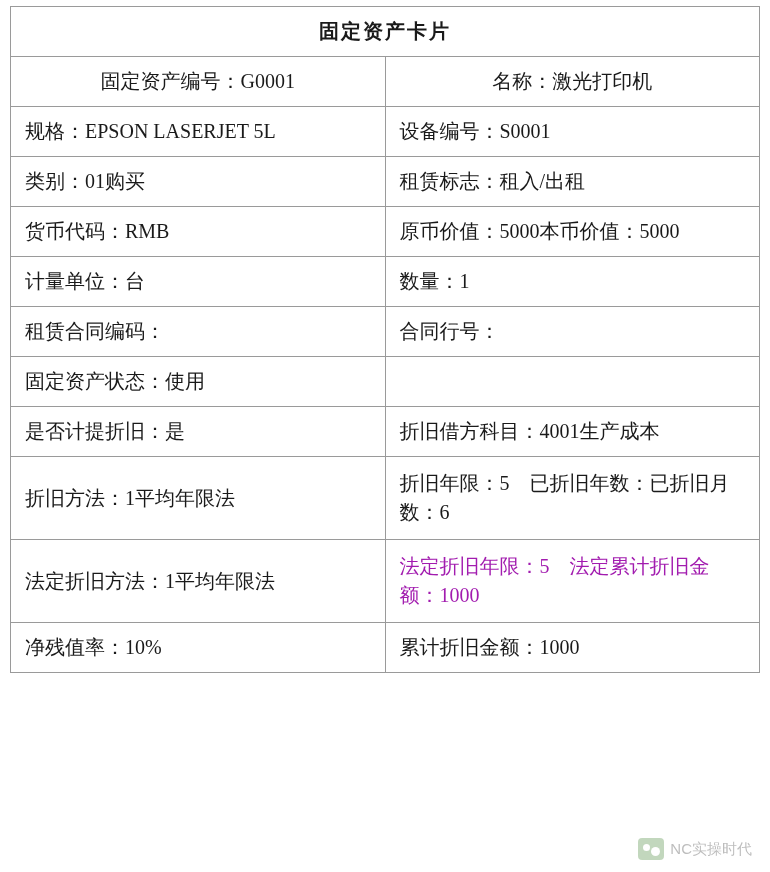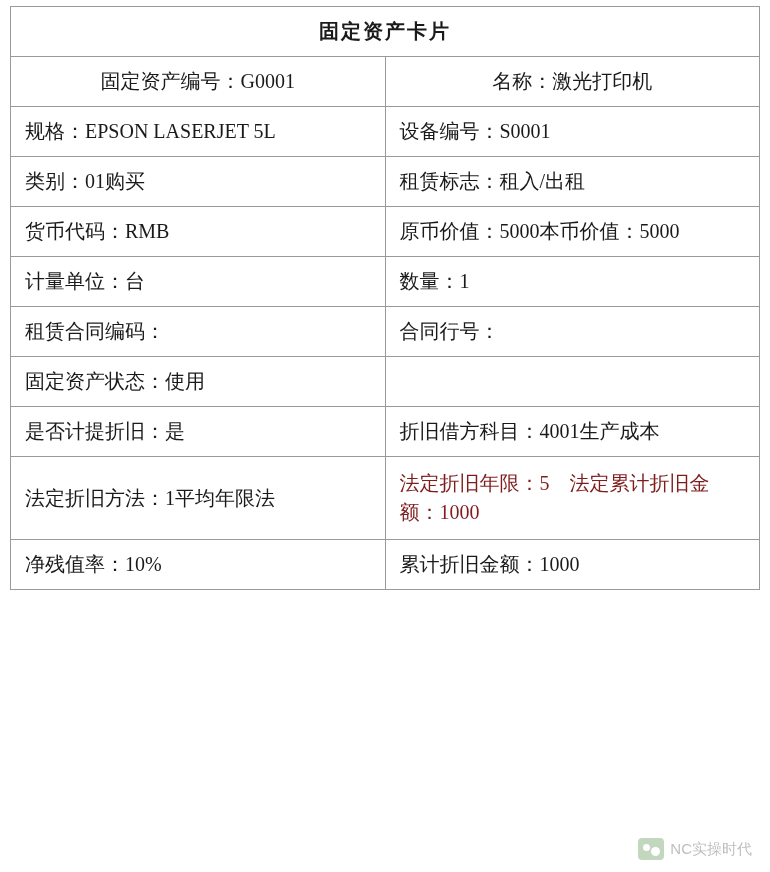--- a/index.html
+++ b/index.html
@@ -43,21 +43,21 @@
     padding: 12px 0;
   }
   td.center {
     text-align: center;
     margin-left: 36px;
   }
   td.tall {
     height: 62px;
   }
   .red {
-    color: #7f1d1d;
+    color: #a21caf;
   }
   
   .watermark {
     position: absolute;
     right: 18px;
     bottom: 12px;
     display: flex;
     align-items: center;
     gap: 6px;
     opacity: 0.45;
@@ -146,20 +146,24 @@
       <tr>
         <td>固定资产状态：使用</td>
         <td></td>
       </tr>
 
       <tr>
         <td>是否计提折旧：是</td>
         <td>折旧借方科目：4001生产成本</td>
       </tr>
 
+      <tr>
+        <td class="tall">折旧方法：1平均年限法</td>
+        <td class="tall">折旧年限：5　已折旧年数：已折旧月数：6</td>
+      </tr>
 
       <tr>
         <td class="tall">法定折旧方法：1平均年限法</td>
         <td class="tall red">法定折旧年限：5　法定累计折旧金额：1000</td>
       </tr>
 
       <tr>
         <td>净残值率：10%</td>
         <td>累计折旧金额：1000</td>
       </tr>

